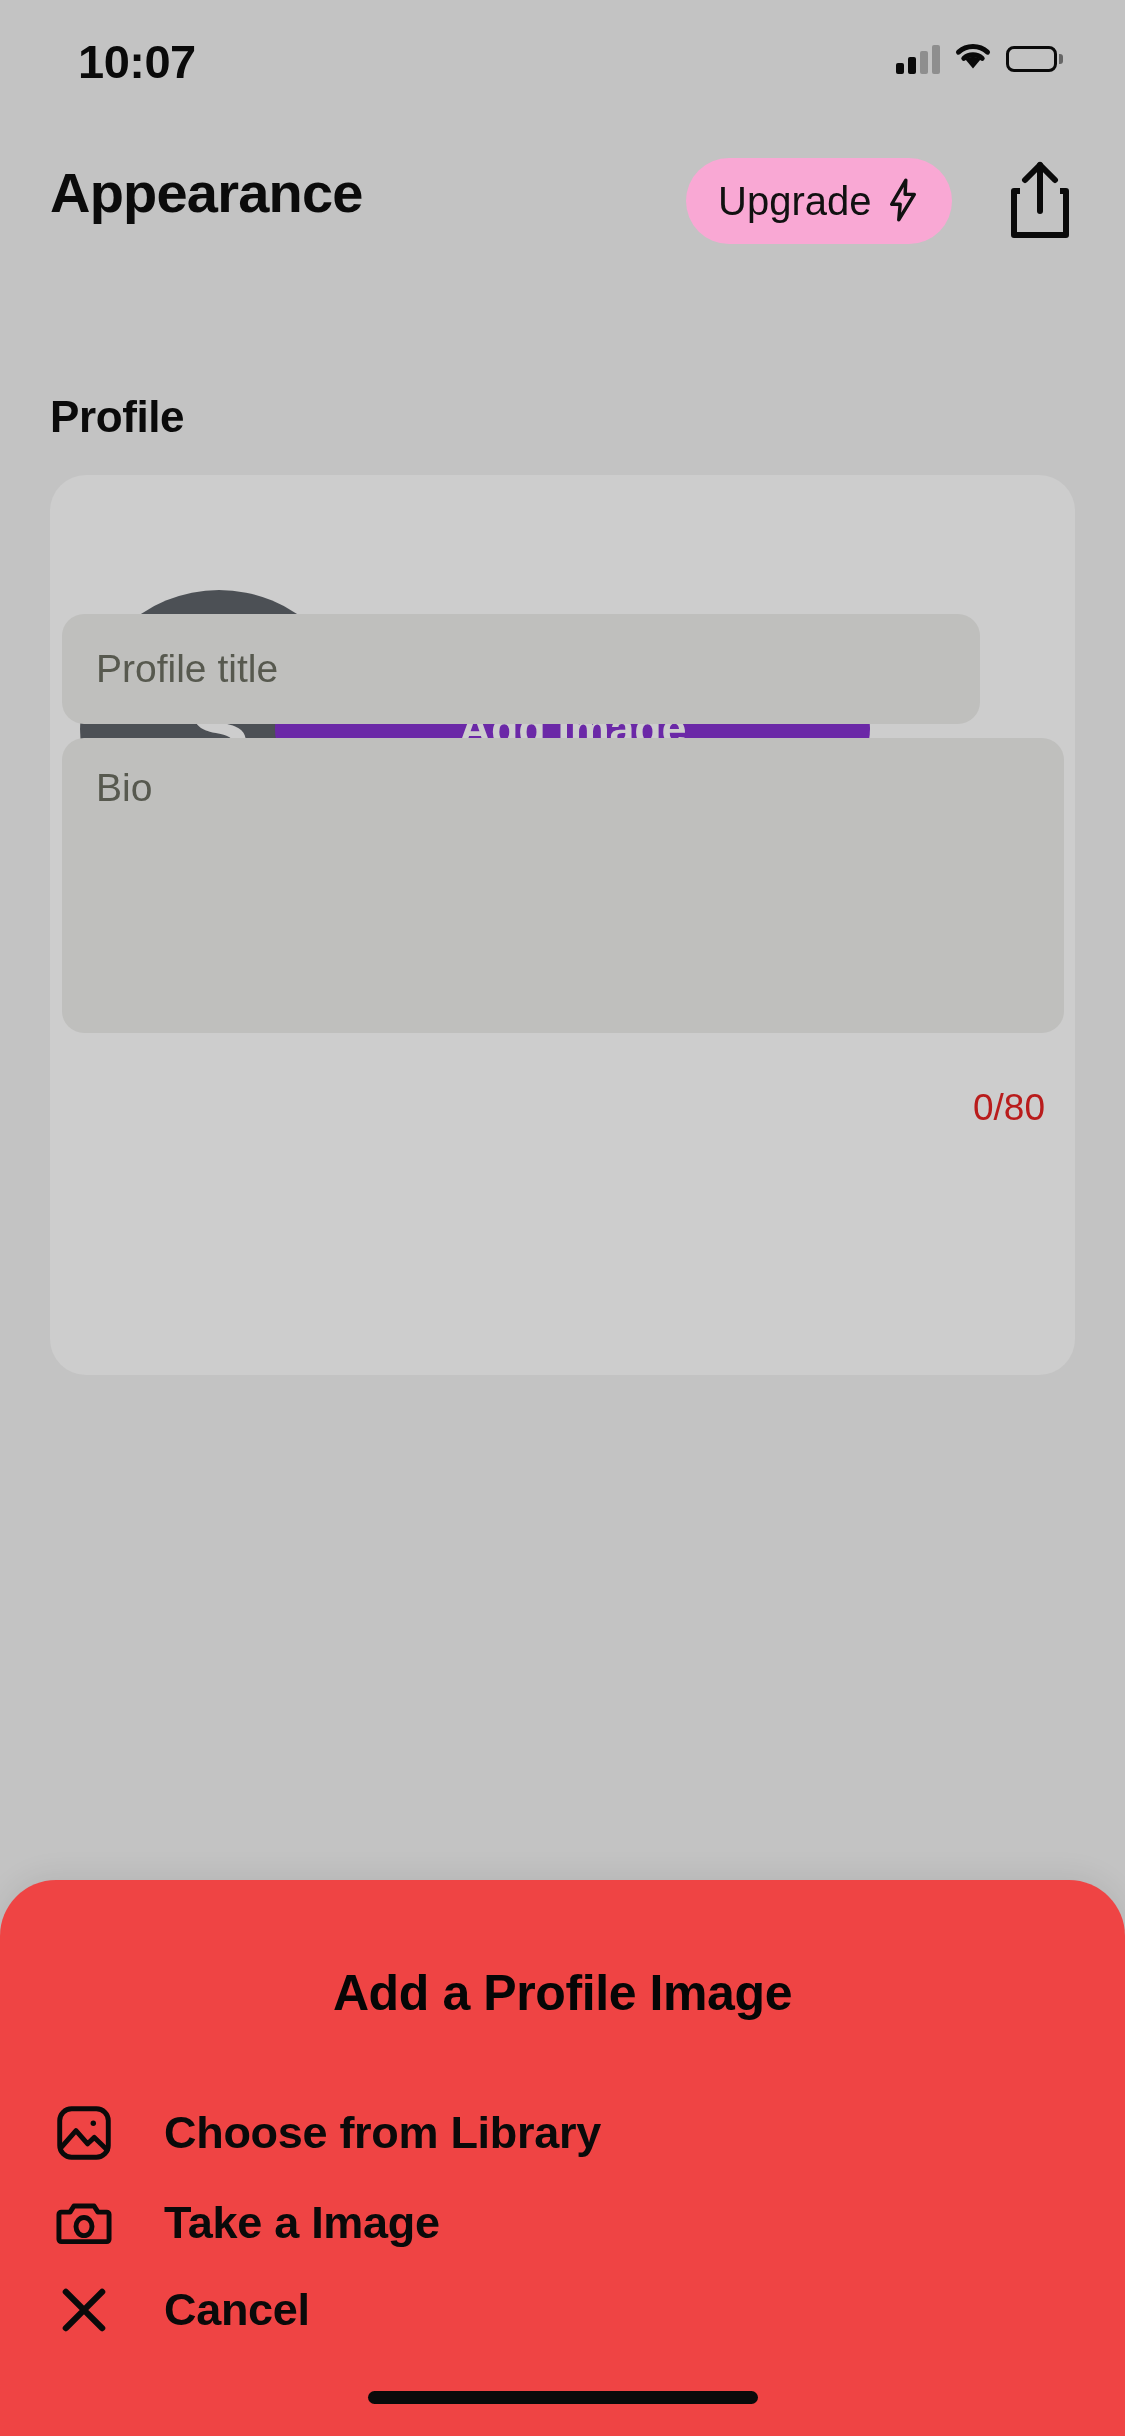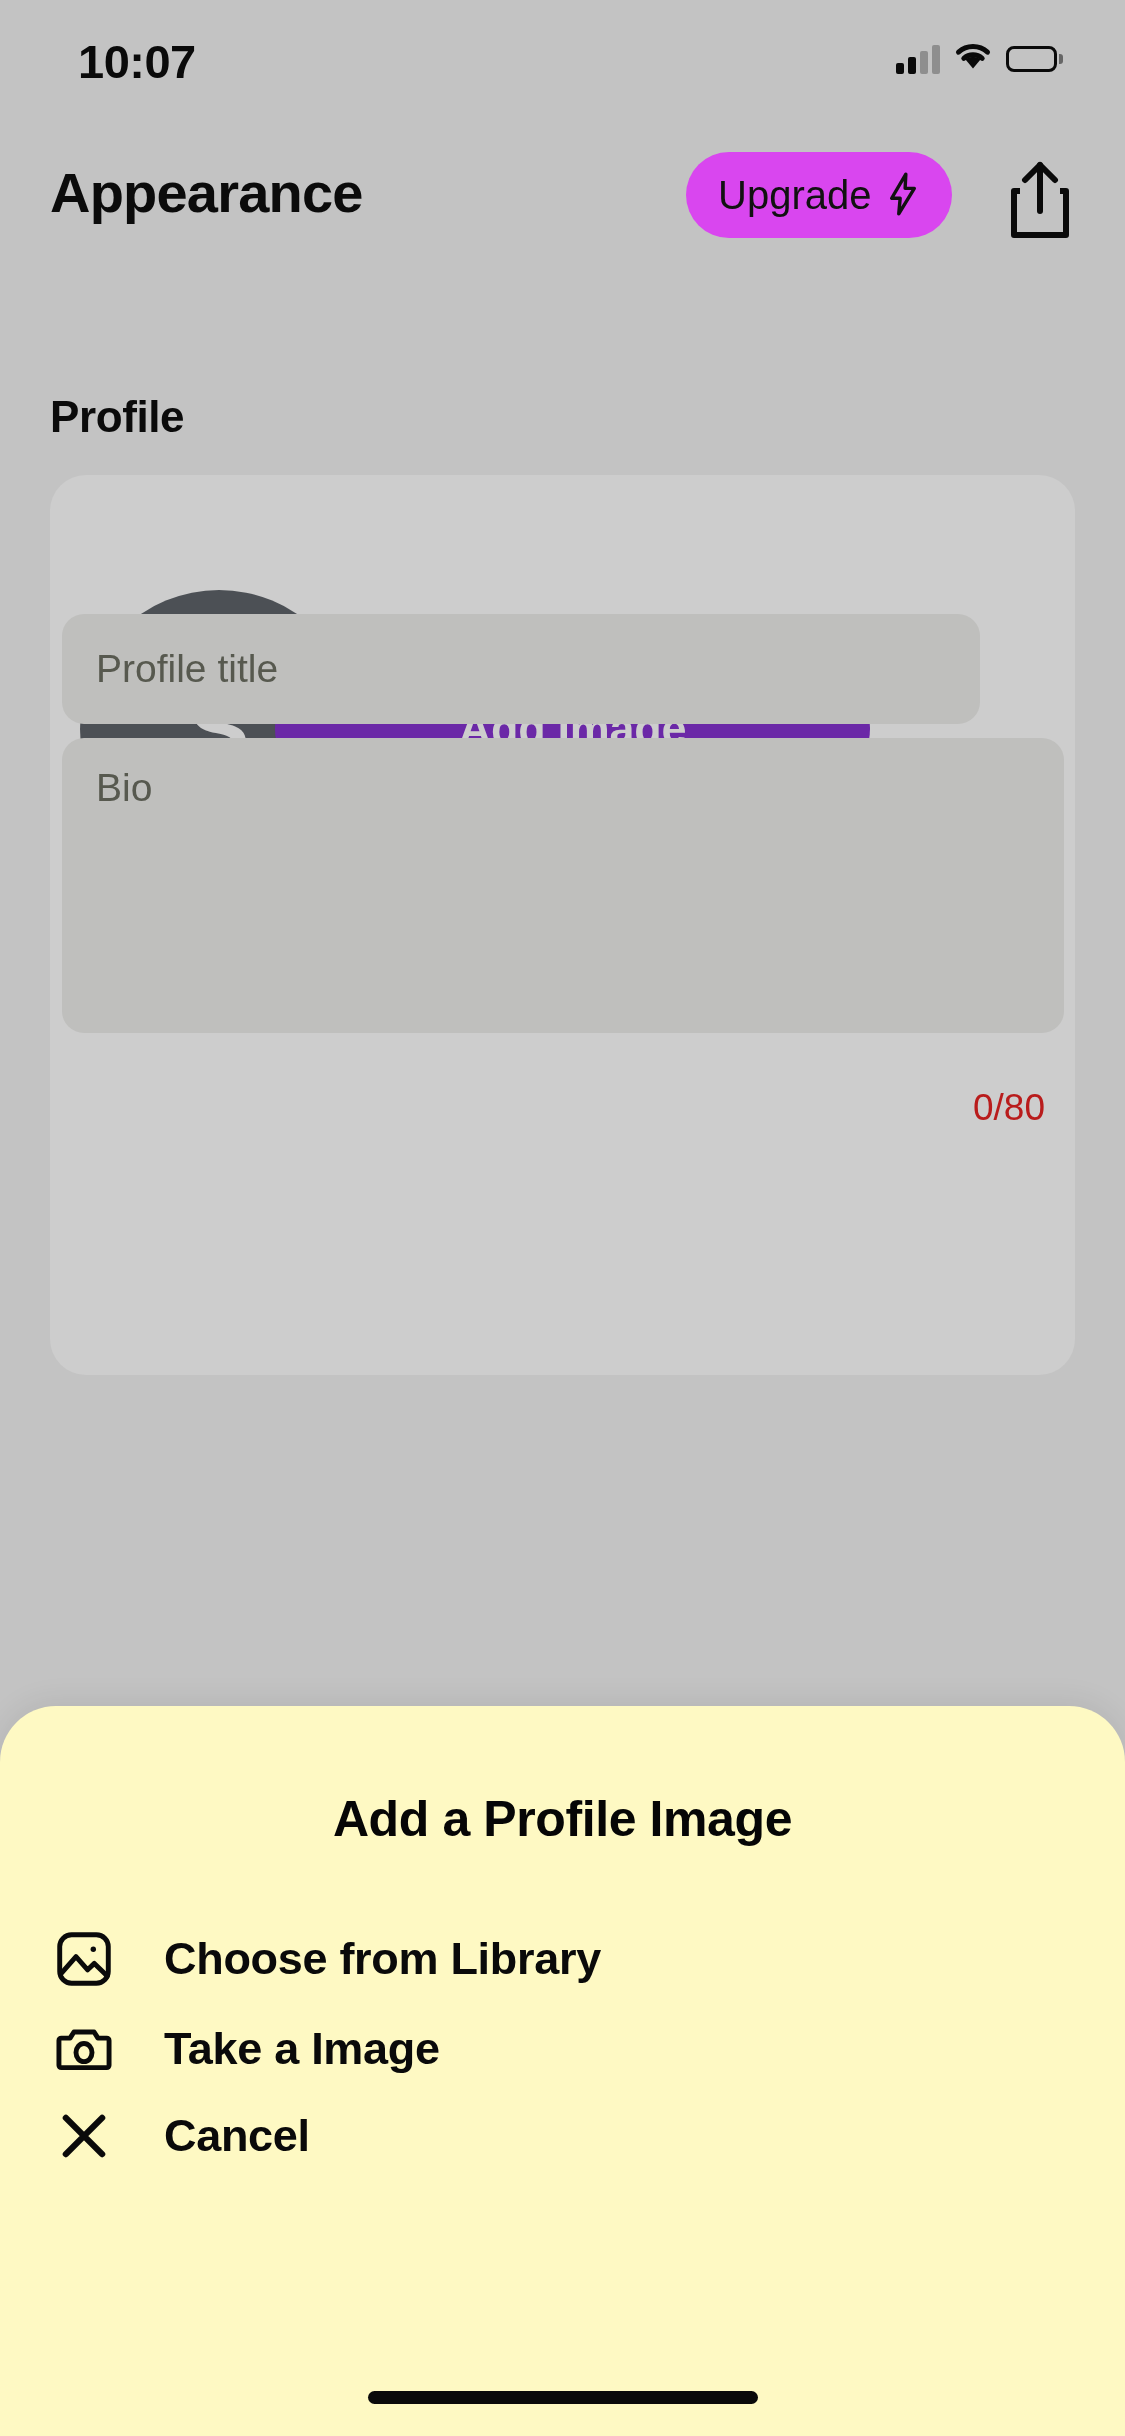--- a/index.html
+++ b/index.html
@@ -55,24 +55,24 @@
 
   
   #nav-header {
     position:absolute; top:152px; left:0; width:964px; height:110px;
   }
   #page-title {
     position:absolute; left:50px; top:8px;
     font-size:56px; font-weight:700; color:#0b0b0b; letter-spacing:-0.8px;
   }
   #upgrade-button {
-    position:absolute; left:686px; top:0;
+    position:absolute; left:686px; top:6px;
     height:86px; padding:0 32px;
     display:flex; align-items:center; gap:15px;
-    background:#d946ef; border-radius:43px;
+    background:#f9a8d4; border-radius:43px;
     border:none; cursor:pointer;
   }
   #upgrade-label { font-size:40px; color:#111; font-weight:400; }
   #share-button {
     position:absolute; left:1000px; top:8px;
     width:80px; height:84px; background:none; border:none; cursor:pointer;
   }
 
   
   #section-heading {
@@ -119,22 +119,22 @@
   }
   #bio-field::placeholder { color:#57594f; opacity:1; }
   #char-counter {
     position:absolute; right:30px; top:576px;
     font-size:37px; color:#b91c1c;margin-top:36px;
   }
 
   
   #action-sheet {
     position:absolute; left:0; bottom:0;
-    width:1125px; height:730px;
-    background:#fef9c3;
+    width:1125px; height:556px;
+    background:#ef4444;
     border-radius:56px 56px 0 0;
     box-shadow:0 -4px 30px rgba(0,0,0,.08);
   }
   #sheet-title {
     position:absolute; top:84px; left:0; width:1125px;
     text-align:center;
     font-size:50px; font-weight:700; color:#060606; letter-spacing:-0.4px;
   }
   .sheet-row {
     position:absolute; left:0; width:1125px; height:110px;

